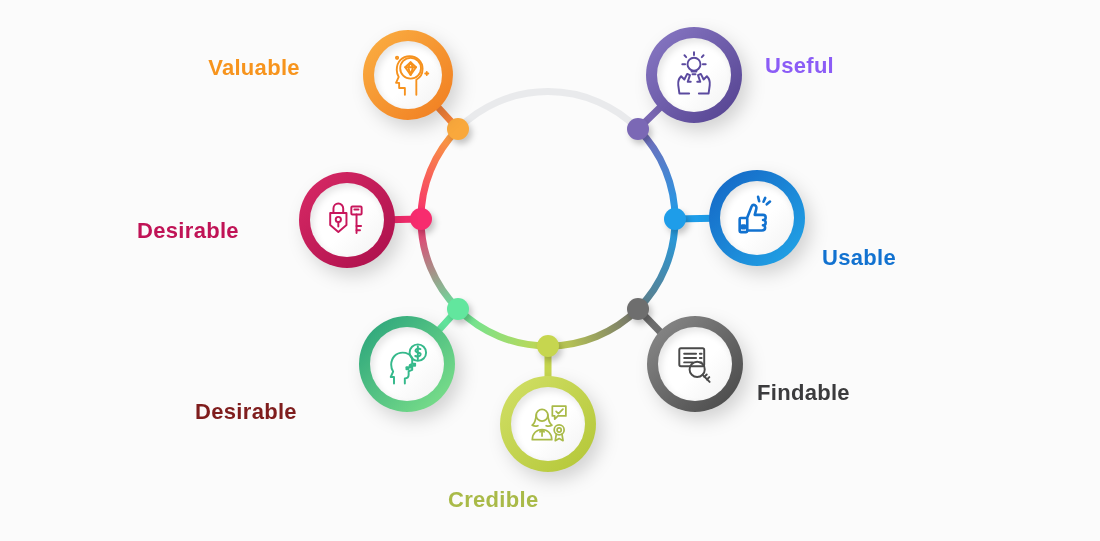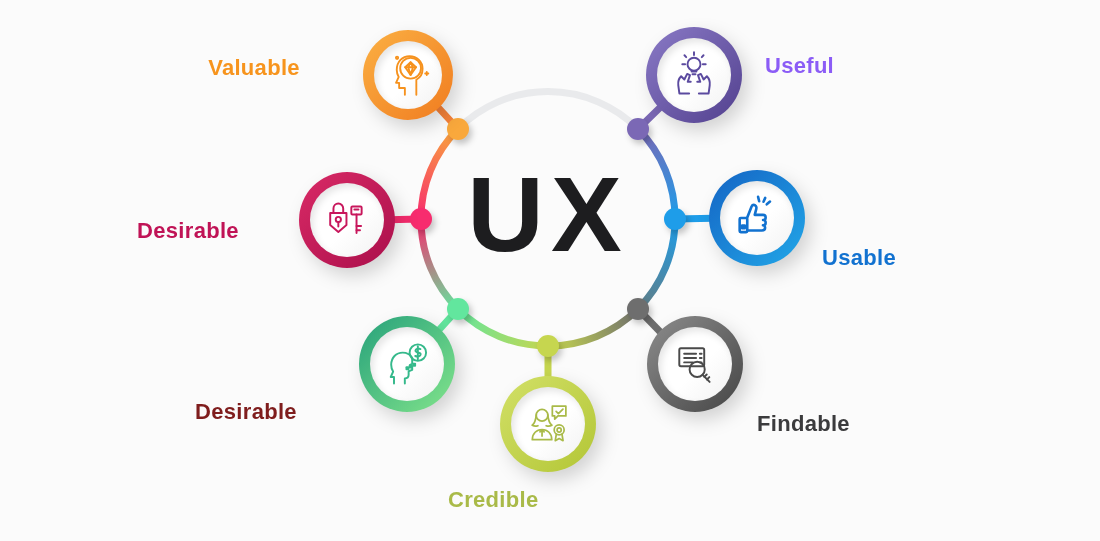--- a/index.html
+++ b/index.html
@@ -85,21 +85,20 @@
 
     <circle class="dot" cx="458" cy="129" r="11" style="fill: rgb(249, 168, 60);"></circle>
     <circle class="dot" cx="638" cy="129" r="11" style="fill: rgb(123, 104, 181);"></circle>
     <circle class="dot" cx="421" cy="219" r="11" style="fill: rgb(247, 44, 110);"></circle>
     <circle class="dot" cx="675" cy="219" r="11" style="fill: rgb(30, 157, 233);"></circle>
     <circle class="dot" cx="458" cy="309" r="11" style="fill: rgb(98, 230, 158);"></circle>
     <circle class="dot" cx="638" cy="309" r="11" style="fill: rgb(110, 110, 110);"></circle>
     <circle class="dot" cx="548" cy="346" r="11" style="fill: rgb(198, 214, 79);"></circle>
   </svg>
 
-  <div class="ux-title" style="color: rgb(29, 29, 31);">UX</div>
 
   <div class="badge" style="left: 363px; top: 30px; width: 90px; height: 90px; --c1: #fbb043; --c2: #f07c20;">
     <div class="badge-inner">
       <svg class="badge-icon" width="50" height="50" viewBox="0 0 48 48" stroke-width="1.8" style="stroke: rgb(246, 146, 30);">
         <path d="M21 43v-6.5h-5.5v-5h-3l2.6-5.6c-1.3-2-1.9-4.3-1.9-6.7C13.2 11 18.6 6 25.5 6 32.8 6 38 11.2 38 18c0 5-2.4 8.6-6 10.6V43"></path>
         <circle cx="26.5" cy="17.5" r="10"></circle>
         <path d="M26.5 11.8l5.2 4.8-5.2 7.3-5.2-7.3z"></path>
         <path d="M21.3 16.6h10.4 M26.5 11.8l-2.3 4.8 2.3 7.3 2.3-7.3z"></path>
         <circle cx="13.5" cy="7.5" r="1.1"></circle>
         <path d="M40.5 22.5h3 M42 21v3"></path>
@@ -185,16 +184,16 @@
         <path d="M31.7 33.4l-1 6 3.6-2 3.6 2-1-6"></path>
       </svg>
     </div>
   </div>
 
   <div class="node-label align-r" style="left: 164px; top: 55px; width: 180px; color: rgb(247, 148, 29);">Valuable</div>
   <div class="node-label" style="left: 765px; top: 53px; color: #8b5cf6;">Useful</div>
   <div class="node-label align-r" style="left: 98px; top: 218px; width: 180px; color: rgb(192, 19, 86);">Desirable</div>
   <div class="node-label" style="left: 822px; top: 209px; color: rgb(18, 114, 208); margin-top: 36px;">Usable</div>
   <div class="node-label align-r" style="left: 156px; top: 399px; width: 180px; color: #7f1d1d;">Desirable</div>
-  <div class="node-label" style="left: 757px; top: 380px; color: rgb(59, 59, 61); margin-top: 31px;">Findable</div>
+  <div class="node-label" style="left: 757px; top: 380px; color: rgb(59, 59, 61);">Findable</div>
   <div class="node-label align-c" style="left: 448px; top: 487px; width: 200px; color: rgb(169, 186, 72);">Credible</div>
 
 </div>
 
 </body></html>

